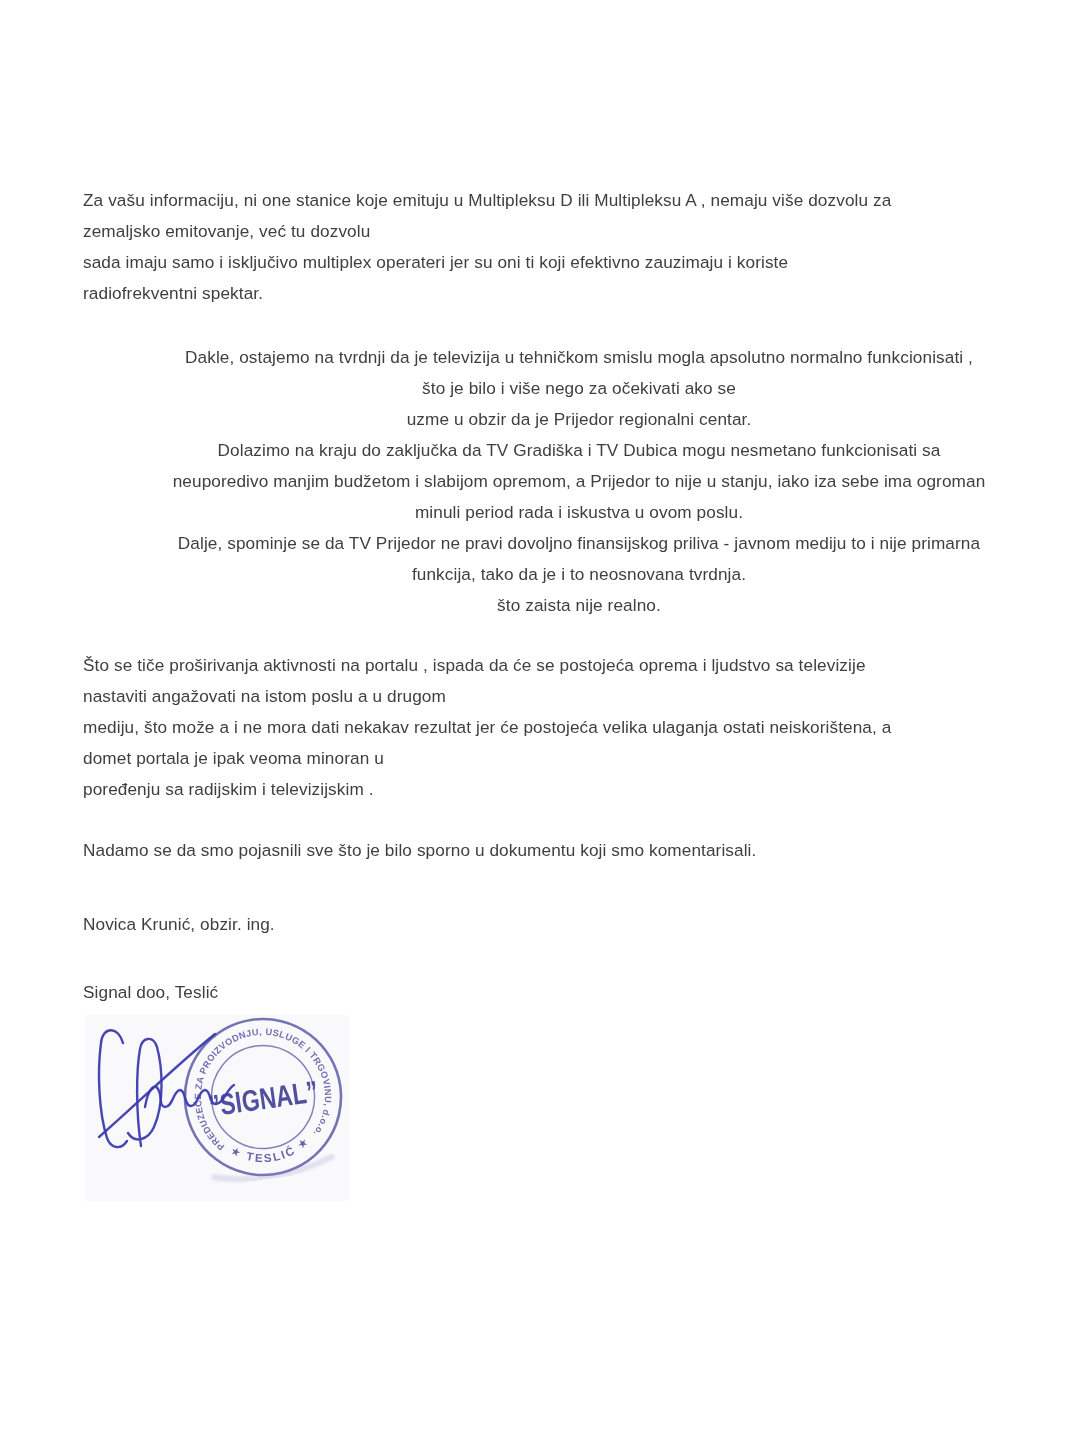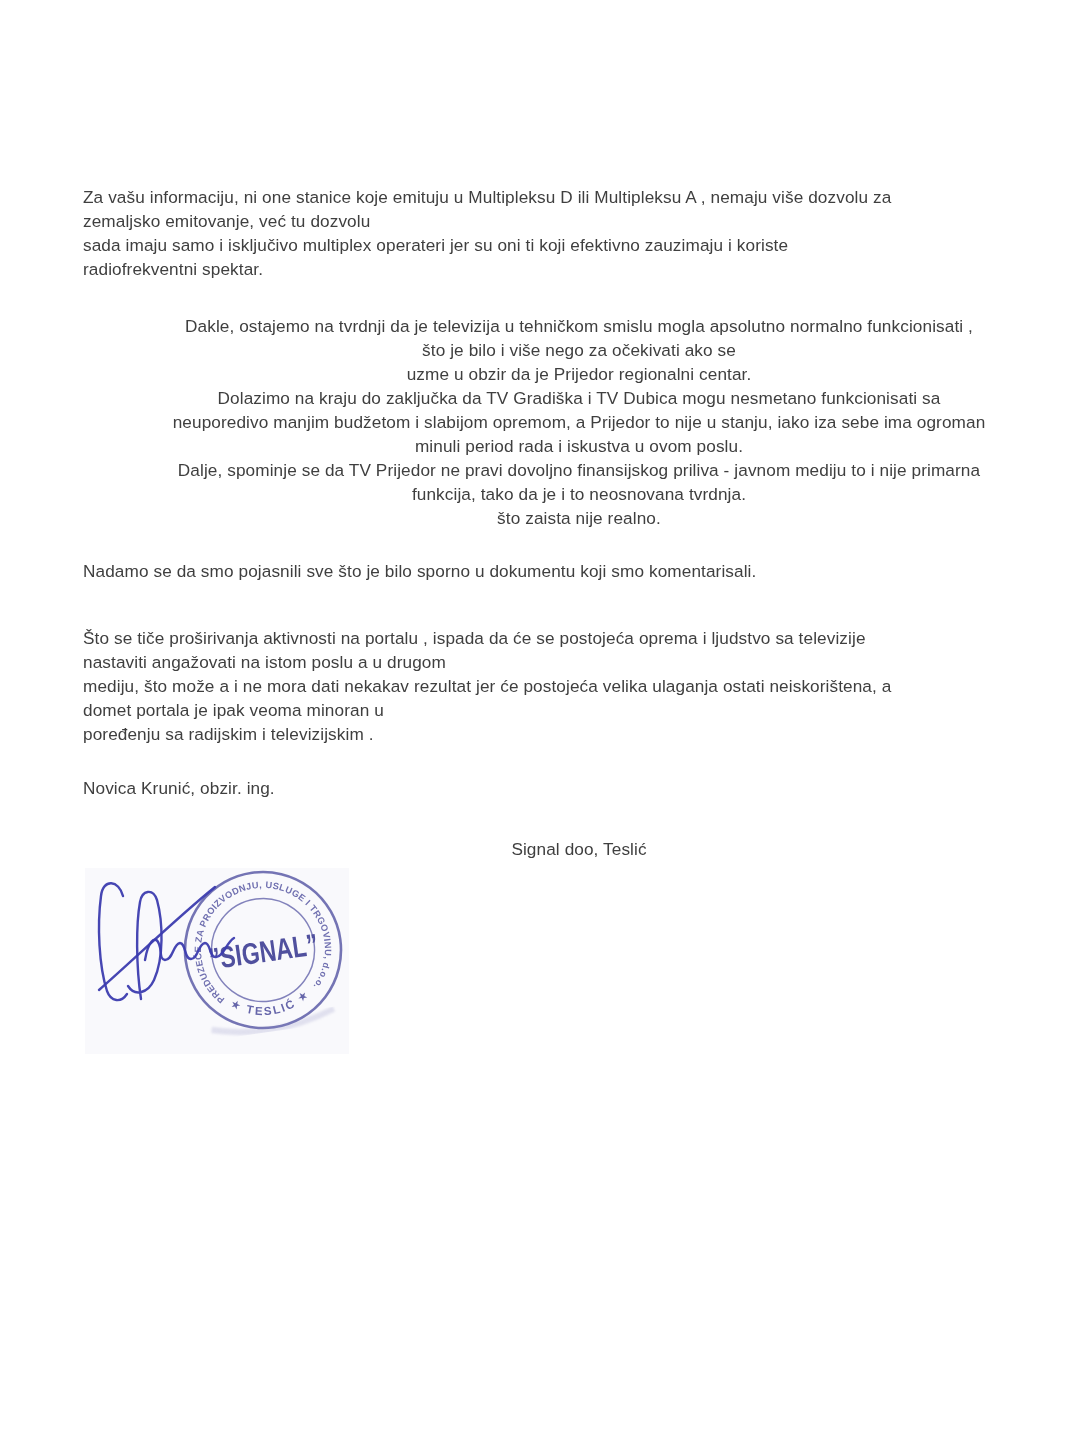--- a/index.html
+++ b/index.html
@@ -9,31 +9,31 @@
     height: 1434px;
     background: #ffffff;
     font-family: "Liberation Sans", "DejaVu Sans", sans-serif;
     color: #3f3f3f;
     overflow: hidden;
   }
   .letter-body { padding: 185px 0 0 83px; }
   .para {
     margin: 0;
     font-size: 17.2px;
-    line-height: 24px;
+    line-height: 31px;
     white-space: pre;   
     letter-spacing: 0.1px;
   }
   .mb-p1 { margin-bottom: 33px; }
   .mb-p2 { margin-bottom: 29px; text-align: center; }
   .mb-p3 { margin-bottom: 30px; }
   .mb-p4 { margin-bottom: 43px; }
   .mb-closing { margin-bottom: 40px; }
   .mb-signatory { margin-bottom: 37px; }
-  .mb-company { margin-bottom: 5px; text-align: center; }
+  .mb-company { margin-bottom: 5px; }
   .stamp-area { position: relative; height: 200px; }
   .stamp-svg { position: absolute; left: 2px; top: 0; }
   .ring-text {
     font-family: "Liberation Sans", "DejaVu Sans", sans-serif;
     font-size: 9.2px; font-weight: bold; letter-spacing: 0.4px;
     fill: #7070b0;
   }
   .bottom-text {
     font-family: "Liberation Sans", "DejaVu Sans", sans-serif;
     font-size: 11.5px; font-weight: bold; letter-spacing: 2px;
@@ -61,27 +61,27 @@
     <p class="para mb-p2">Dakle, ostajemo na tvrdnji da je televizija u tehničkom smislu mogla apsolutno normalno funkcionisati ,
 što je bilo i više nego za očekivati ako se
 uzme u obzir da je Prijedor regionalni centar.
 Dolazimo na kraju do zaključka da TV Gradiška i TV Dubica mogu nesmetano funkcionisati sa
 neuporedivo manjim budžetom i slabijom opremom, a Prijedor to nije u stanju, iako iza sebe ima ogroman
 minuli period rada i iskustva u ovom poslu.
 Dalje, spominje se da TV Prijedor ne pravi dovoljno finansijskog priliva - javnom mediju to i nije primarna
 funkcija, tako da je i to neosnovana tvrdnja.
 što zaista nije realno.</p>
 
-    <p class="para mb-p4">Nadamo se da smo pojasnili sve što je bilo sporno u dokumentu koji smo komentarisali.</p>
-
     <p class="para mb-p3">Što se tiče proširivanja aktivnosti na portalu , ispada da će se postojeća oprema i ljudstvo sa televizije
 nastaviti angažovati na istom poslu a u drugom
 mediju, što može a i ne mora dati nekakav rezultat jer će postojeća velika ulaganja ostati neiskorištena, a
 domet portala je ipak veoma minoran u
 poređenju sa radijskim i televizijskim .</p>
+
+    <p class="para mb-p4">Nadamo se da smo pojasnili sve što je bilo sporno u dokumentu koji smo komentarisali.</p>
 
 
     <p class="para mb-signatory">Novica Krunić, obzir. ing.</p>
 
     <p class="para mb-company">Signal doo, Teslić</p>
 
     <div class="stamp-area">
       <svg class="stamp-svg" width="300" height="198" viewBox="0 0 300 198">
         <defs>
           <filter id="blur1">

